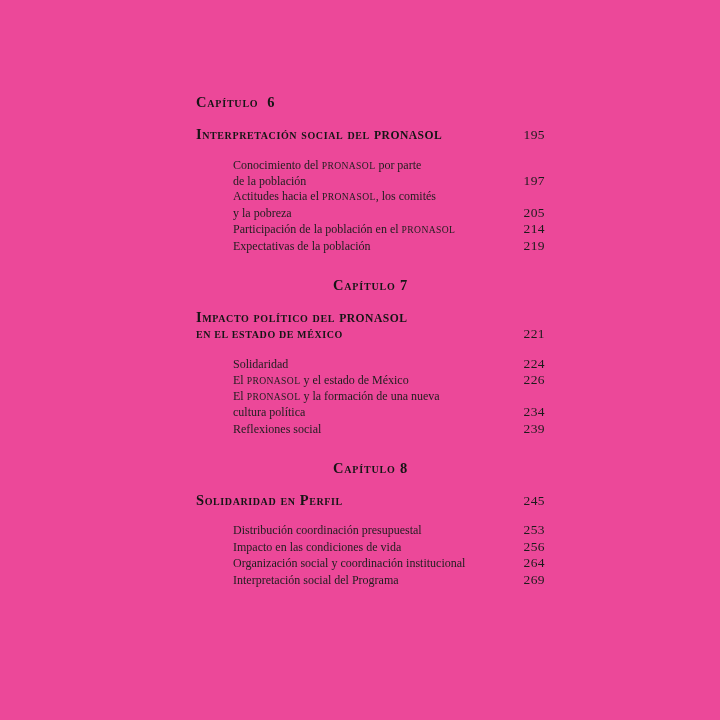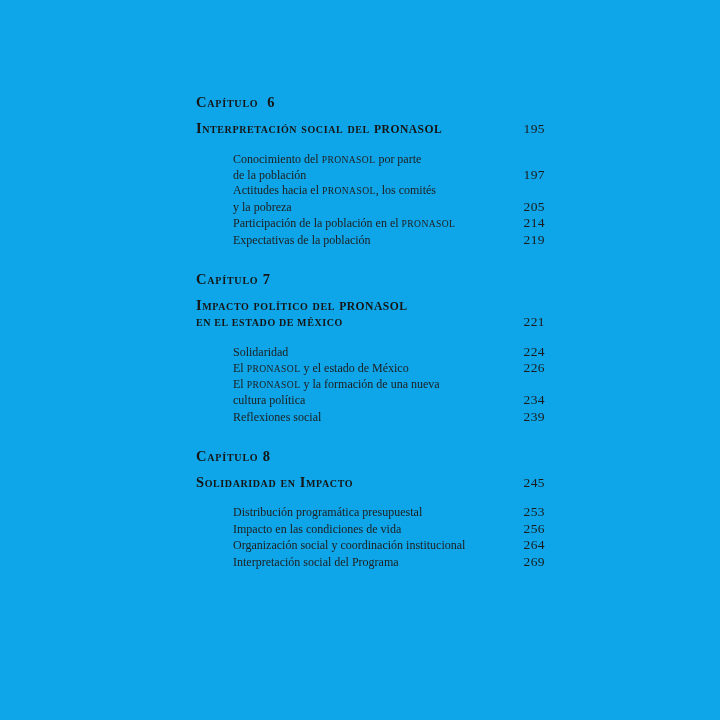--- a/index.html
+++ b/index.html
@@ -1,48 +1,48 @@
 <!DOCTYPE html>
 <html><head>
 <meta charset="utf-8">
 <style>
   html, body { margin: 0; padding: 0; background: #ffffff; }
 
   .page {
     position: relative;
     width: 720px;
     height: 720px;
-    background: #0ea5e9;
+    background: #ec4899;
     overflow: hidden;
     font-family: "Liberation Serif", "DejaVu Serif", serif;
     color: #1b1b1b;
   }
 
   .toc {
     position: absolute;
     left: 196px;
     top: 95px;
     width: 349px;
   }
 
-  .chapter + .chapter { margin-top: 24px; }
+  .chapter + .chapter { margin-top: 24px; text-align: center; }
 
   .chapter-label {
     margin: 0;
     font-size: 14.5px;
     font-weight: 700;
     font-variant-caps: small-caps;
     letter-spacing: 0.8px;
     line-height: 14px;
     color: #151515;
     white-space: pre-wrap;
   }
 
   .chapter-title {
-    margin-top: 12px;
+    margin-top: 18px;
     font-size: 14.5px;
     font-weight: 700;
     color: #151515;
   }
   .chapter-title .trow { line-height: 14.5px; }
   .title-text {
     font-variant-caps: small-caps;
     letter-spacing: 0.6px;
     white-space: nowrap;
   }
@@ -164,28 +164,28 @@
             <span class="page-num">239</span>
           </div>
         </div>
       </div>
     </section>
 
     <section class="chapter">
       <h2 class="chapter-label">Capítulo 8</h2>
       <div class="chapter-title">
         <div class="trow">
-          <span class="title-text">Solidaridad en Impacto</span>
+          <span class="title-text">Solidaridad en Perfil</span>
           <span class="page-num">245</span>
         </div>
       </div>
       <div class="entries">
         <div class="entry">
           <div class="trow">
-            <span class="entry-text">Distribución programática presupuestal</span>
+            <span class="entry-text">Distribución coordinación presupuestal</span>
             <span class="page-num">253</span>
           </div>
         </div>
         <div class="entry">
           <div class="trow">
             <span class="entry-text">Impacto en las condiciones de vida</span>
             <span class="page-num">256</span>
           </div>
         </div>
         <div class="entry">

